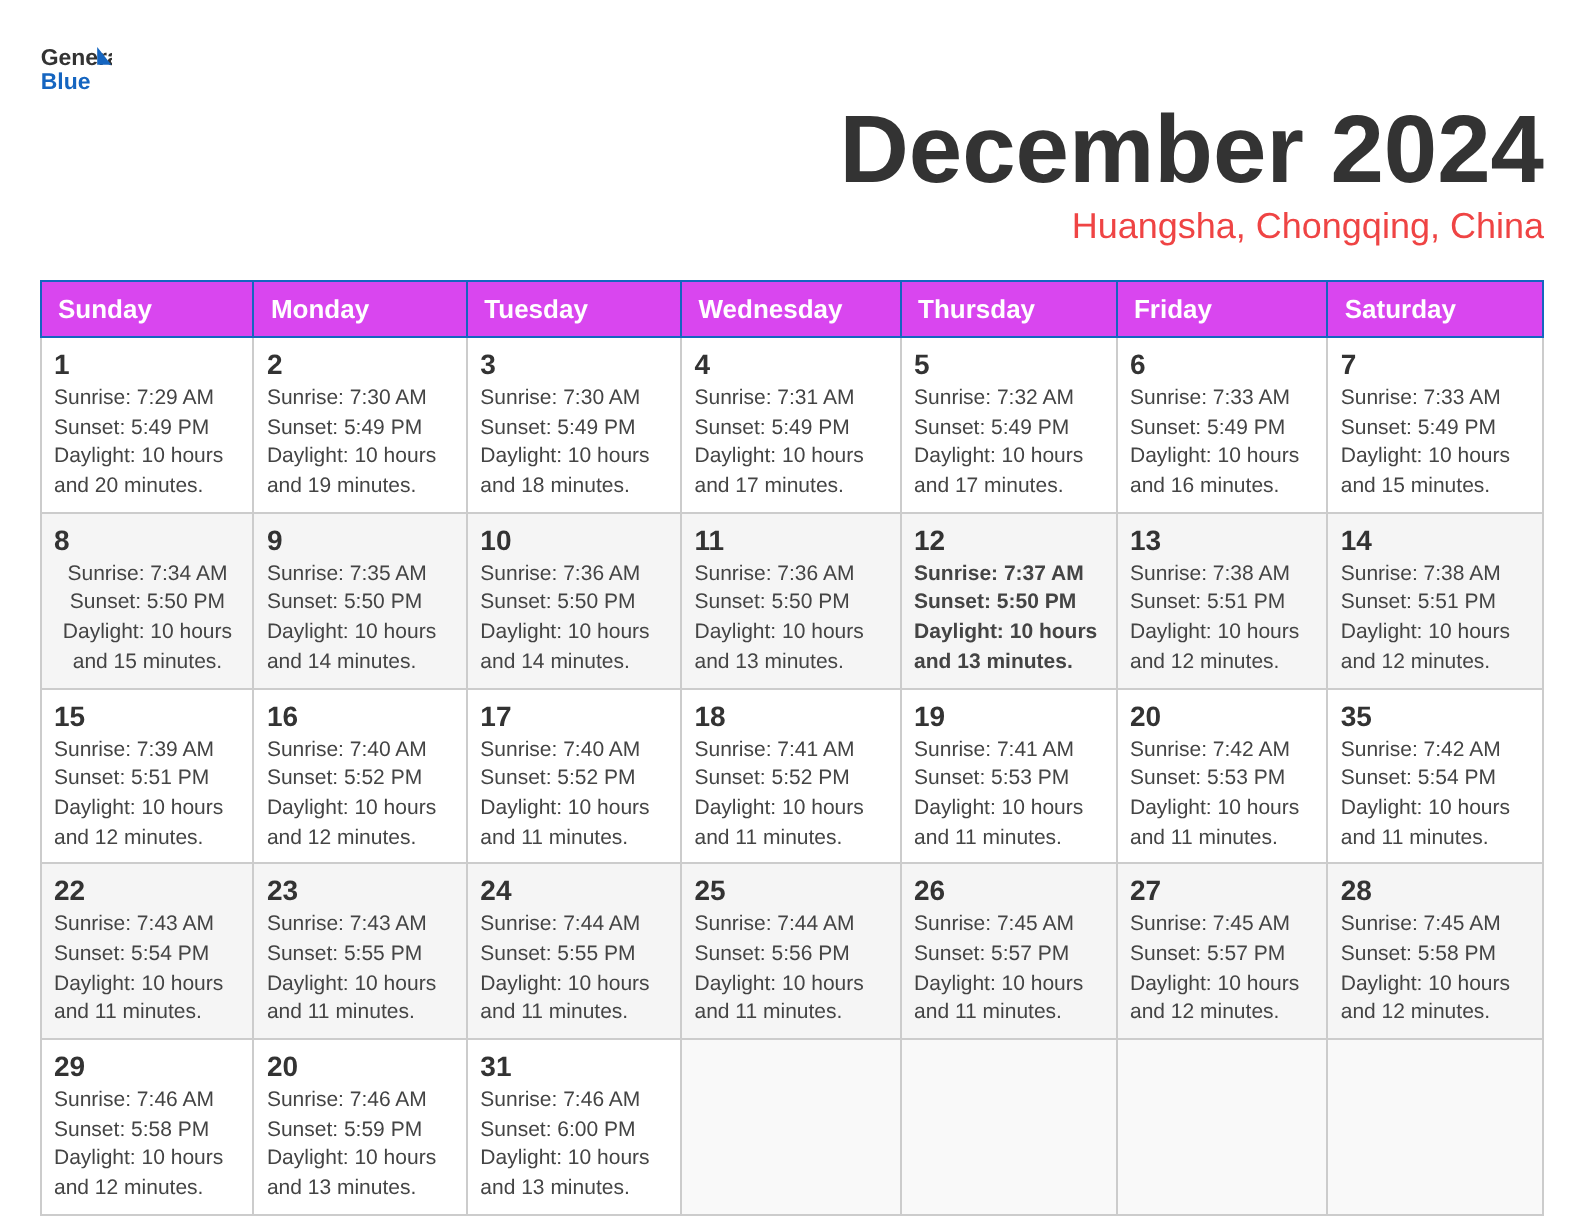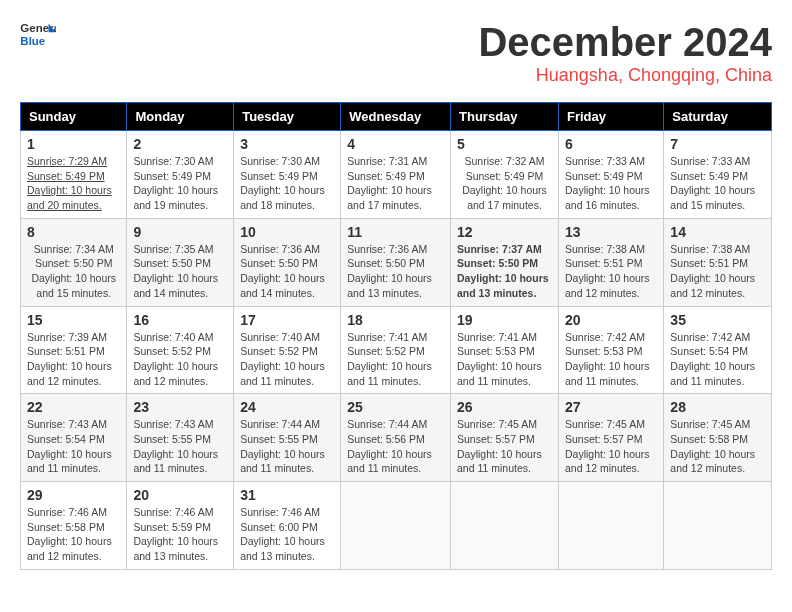--- a/index.html
+++ b/index.html
@@ -22,35 +22,36 @@
       gap: 4px;
     }
     .logo-icon {
       width: 36px;
       height: 30px;
     }
     .title-area {
       text-align: right;
     }
     .main-title {
-      font-size: 40px;
+      font-size: 48px;
       font-weight: bold;
       color: #333;
+      margin-top: 28px;
     }
     .subtitle {
       font-size: 18px;
       color: #ef4444;
     }
     .calendar-table {
       width: 100%;
       border-collapse: collapse;
       font-size: 11px;
     }
     .calendar-table thead tr th {
-      background-color: #000000;
+      background-color: #d946ef;
       color: #fff;
       text-align: left;
       padding: 6px 8px;
       font-size: 13px;
       font-weight: bold;
       border: 1px solid #1565c0;
     }
     .calendar-table tbody tr td {
       vertical-align: top;
       border: 1px solid #ccc;
@@ -104,21 +105,21 @@
       <th>Wednesday</th>
       <th>Thursday</th>
       <th>Friday</th>
       <th>Saturday</th>
     </tr>
   </thead>
   <tbody id="calendar-body">
   <tr>
         <td>
           <span class="day-number">1</span>
-          <div class="day-info" style="white-space: pre-line; text-decoration: underline;">Sunrise: 7:29 AM
+          <div class="day-info" style="white-space: pre-line;">Sunrise: 7:29 AM
 Sunset: 5:49 PM
 Daylight: 10 hours
 and 20 minutes.</div>
         </td>
         <td>
           <span class="day-number">2</span>
           <div class="day-info" style="white-space: pre-line;">Sunrise: 7:30 AM
 Sunset: 5:49 PM
 Daylight: 10 hours
 and 19 minutes.</div>
@@ -132,21 +133,21 @@
         </td>
         <td>
           <span class="day-number">4</span>
           <div class="day-info" style="white-space: pre-line;">Sunrise: 7:31 AM
 Sunset: 5:49 PM
 Daylight: 10 hours
 and 17 minutes.</div>
         </td>
         <td>
           <span class="day-number">5</span>
-          <div class="day-info" style="white-space: pre-line; text-align: center;">Sunrise: 7:32 AM
+          <div class="day-info" style="white-space: pre-line;">Sunrise: 7:32 AM
 Sunset: 5:49 PM
 Daylight: 10 hours
 and 17 minutes.</div>
         </td>
         <td>
           <span class="day-number">6</span>
           <div class="day-info" style="white-space: pre-line;">Sunrise: 7:33 AM
 Sunset: 5:49 PM
 Daylight: 10 hours
 and 16 minutes.</div>

